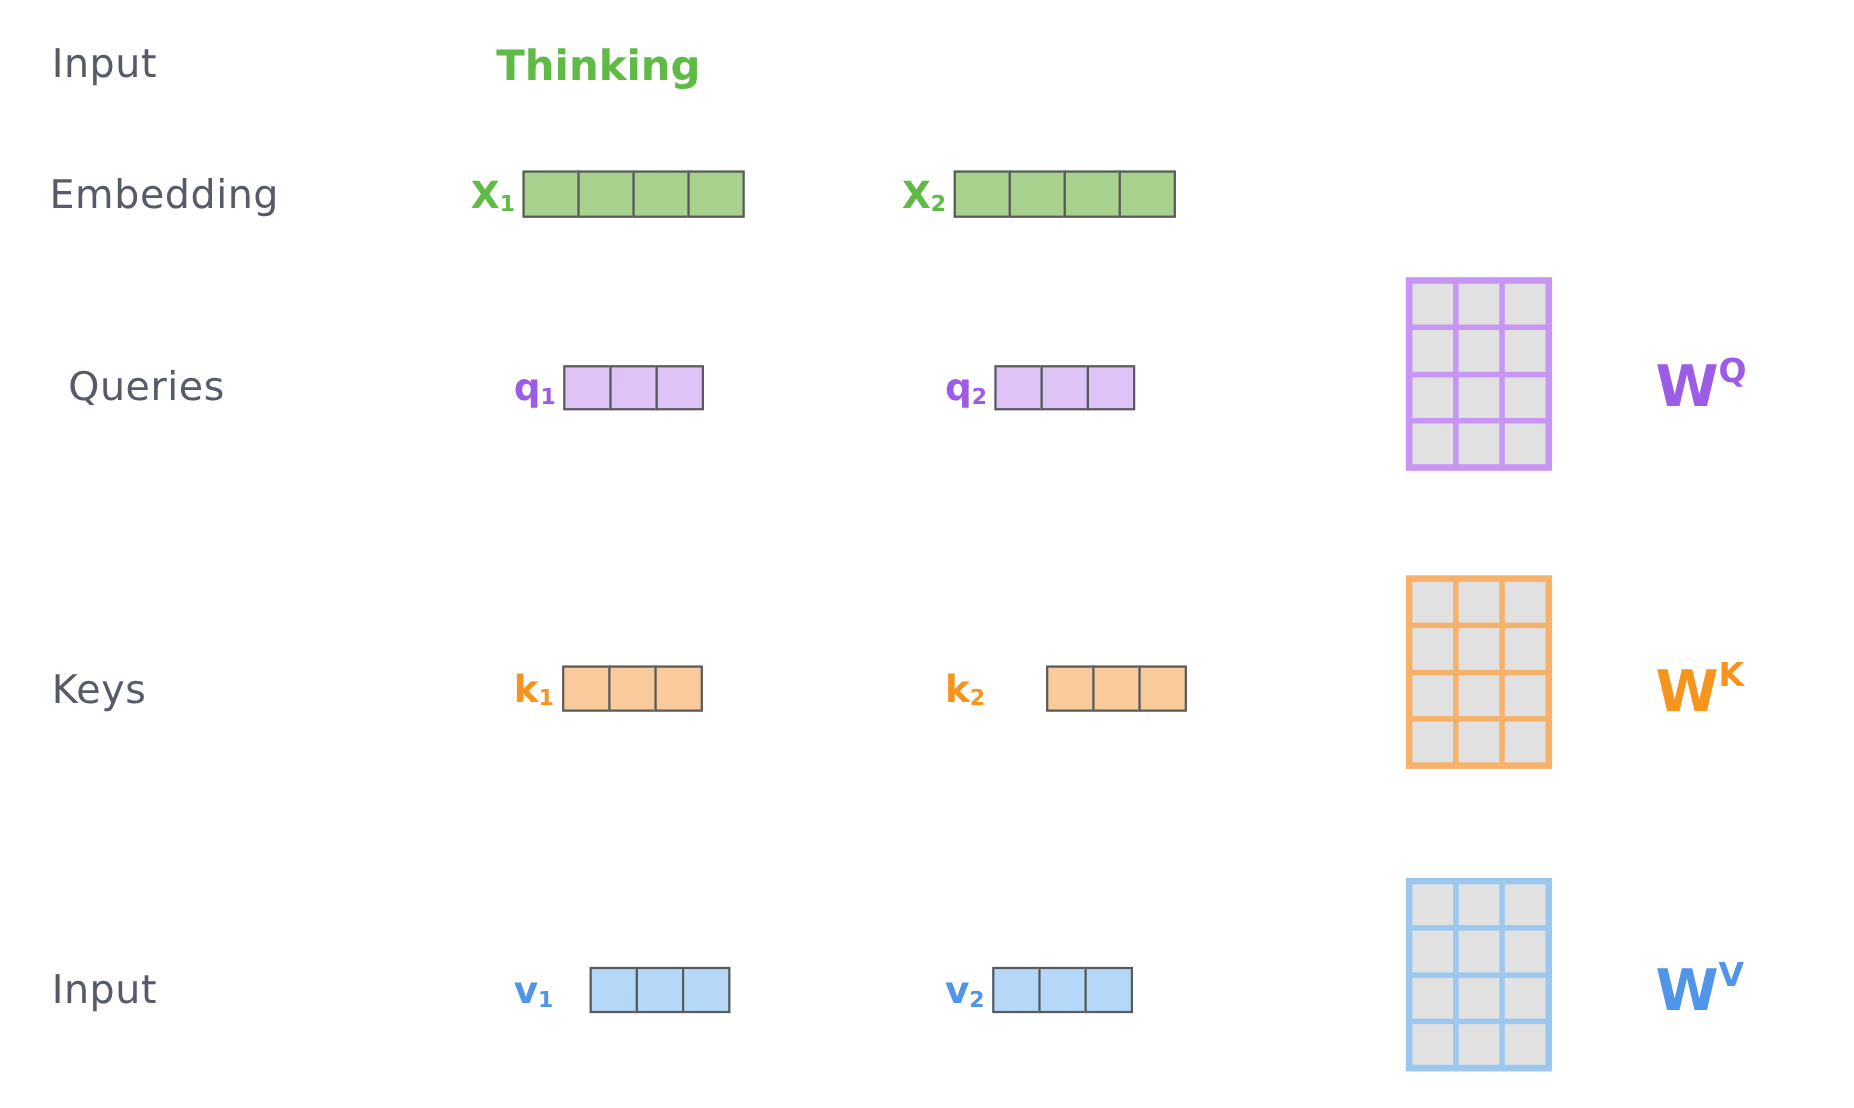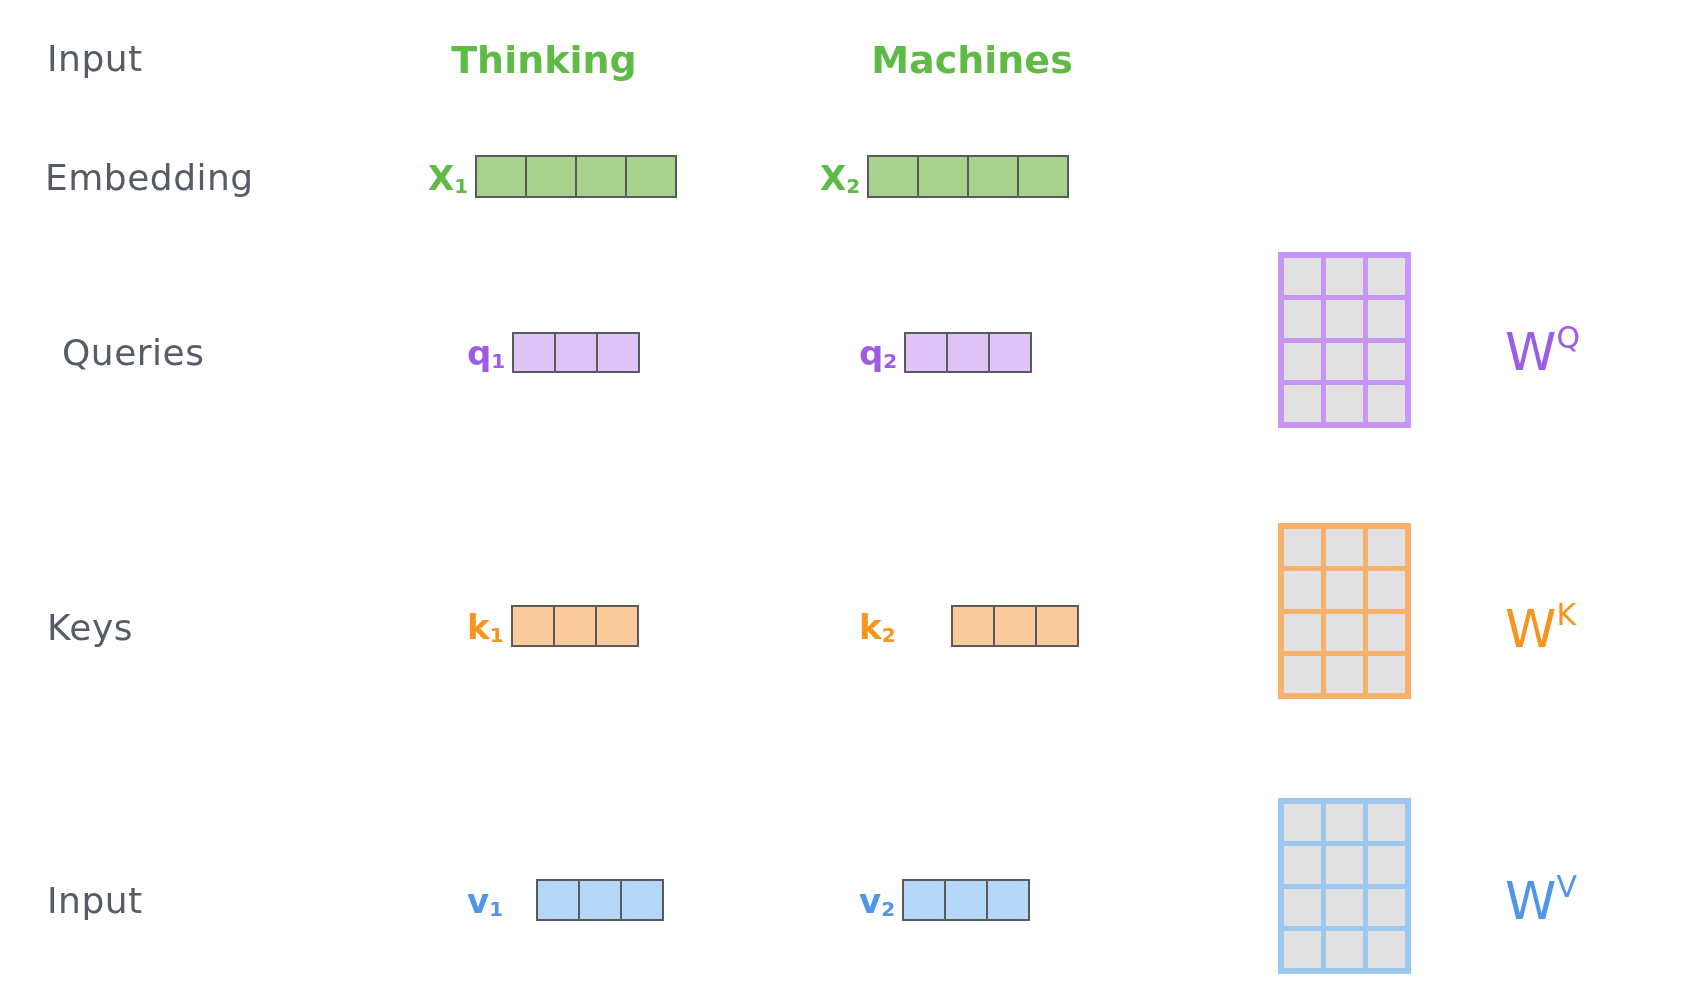--- a/index.html
+++ b/index.html
@@ -31,37 +31,36 @@
   .matrix {
     position:absolute; box-sizing:border-box; width:133px; height:176px;
     display:grid; grid-template-columns:repeat(3,1fr); grid-template-rows:repeat(4,1fr);
     gap:5px; padding:6px;
   }
   .matrix > div { background:#e1e1e1; }
   .matrix.mq { background:#c795f3; }
   .matrix.mk { background:#f6b26b; }
   .matrix.mv { background:#9cc8f0; }
   .w-label {
-    position:absolute; font-size:52px; font-weight:normal; white-space:nowrap;
+    position:absolute; font-size:52px; font-weight:bold; white-space:nowrap;
   }
   .w-label sup { font-size:30px; vertical-align:super; position:relative; top:-4px; }
 </style>
 </head>
 <body>
 
 <div class="canvas">
 
   <div class="row-label" style="left:47px; top:38px;">Input</div>
   <div class="row-label" style="left:45px; top:157px;">Embedding</div>
   <div class="row-label" style="left:47px; top:332px;margin-left:15px;">Queries</div>
   <div class="row-label" style="left:47px; top:607px;">Keys</div>
   <div class="row-label" style="left:47px; top:880px;">Input</div>
 
   <div class="token-header" style="left:544px; top:38px;">Thinking</div>
-  <div class="token-header" style="left:972px; top:38px;">Machines</div>
 
   <div class="vec-group" style="left:428px; top:155px;">
     <span class="vec-label lbl-green"><span>X</span><sub>1</sub></span>
     <span class="vec">
       <span class="cell g"></span>
         <span class="cell g"></span>
         <span class="cell g"></span>
         <span class="cell g"></span>
     </span>
   </div>

